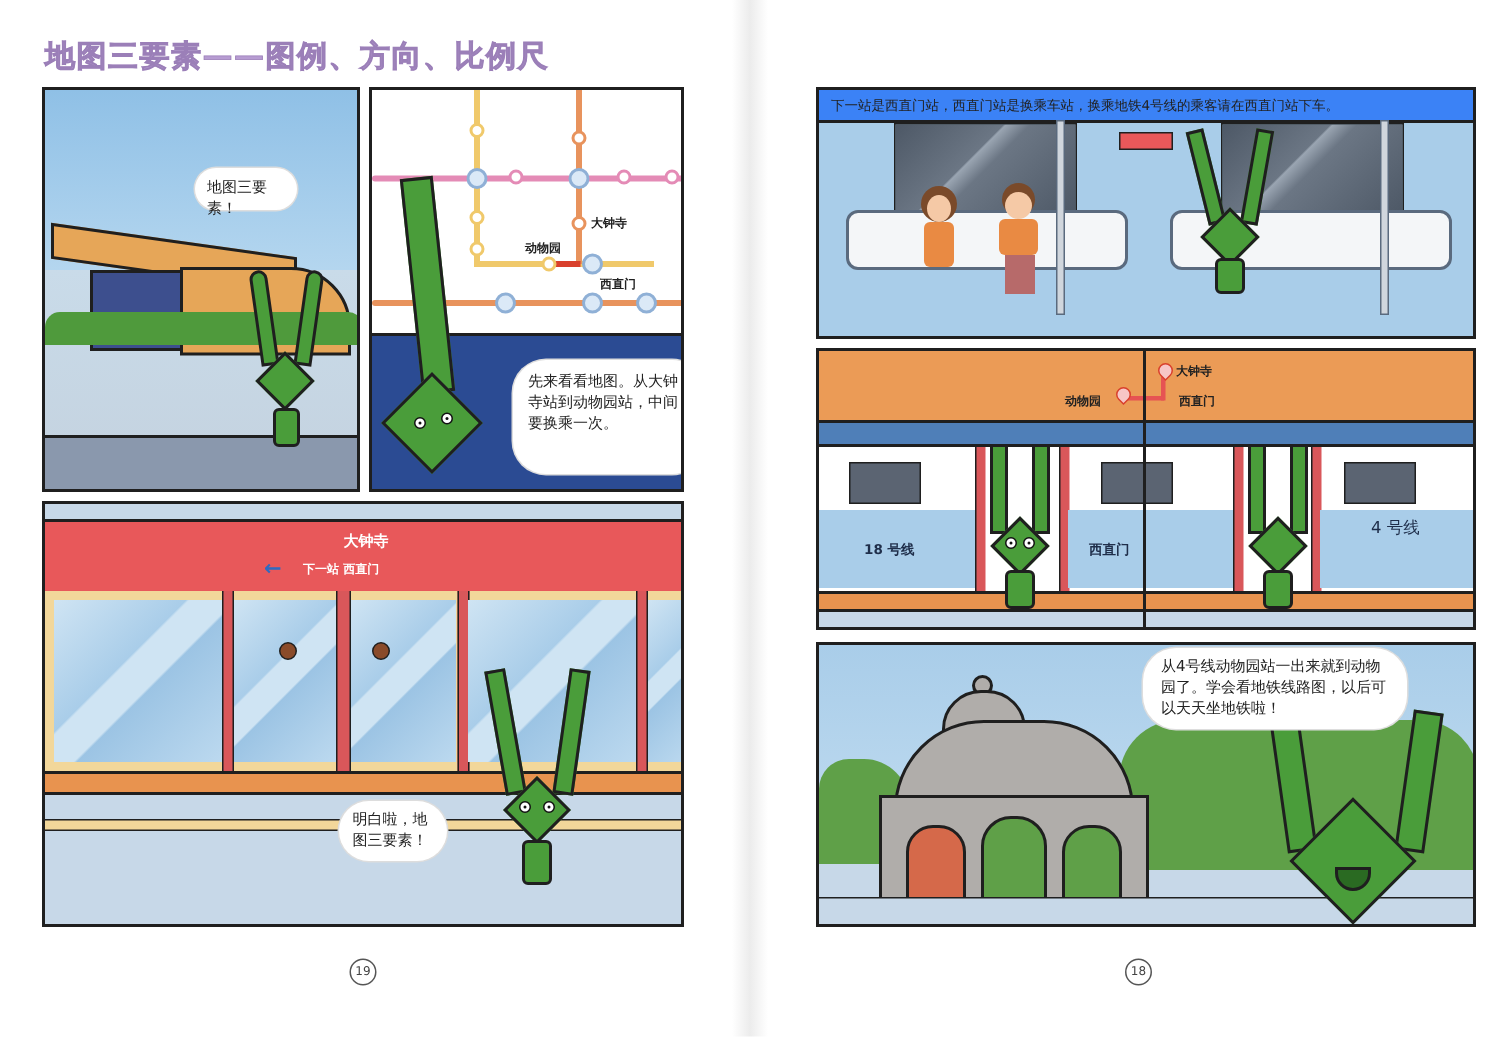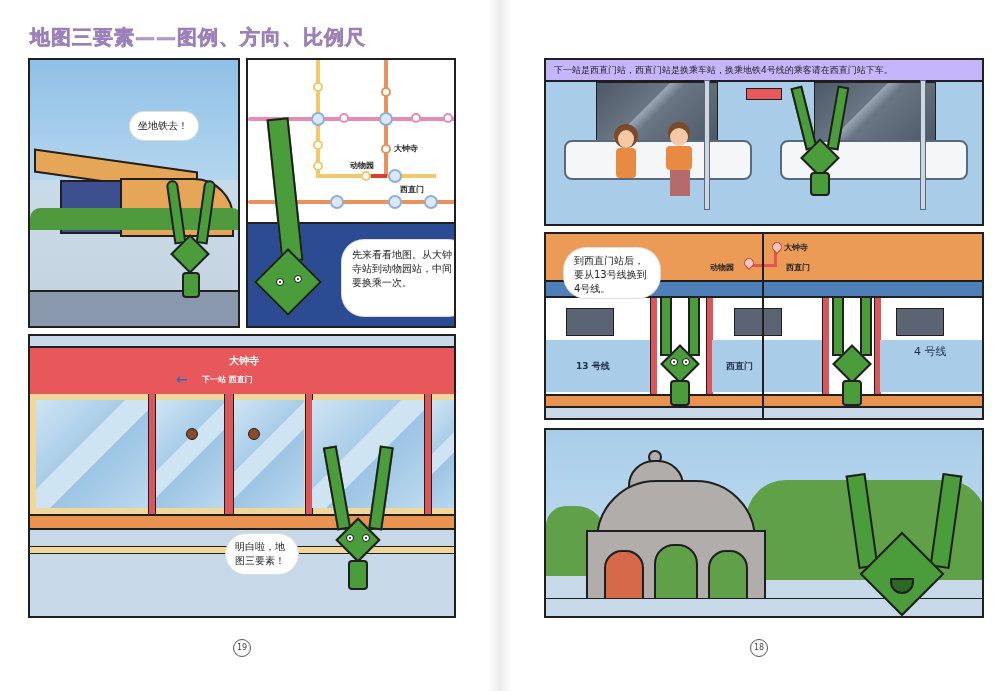--- a/index.html
+++ b/index.html
@@ -35,21 +35,21 @@
     <div class="abs" style="left:90px;top:118px;width:110px;height:55px;background:#e6a658;border:2px solid #1f1f1f;border-radius:0 40px 0 0;"></div>
     <div class="abs" style="left:0;top:148px;width:212px;height:22px;background:#4f9a3c;border-radius:10px 10px 0 0;"></div>
     <div class="abs" style="left:0;top:230px;width:212px;height:40px;background:#8a98ad;border-top:2px solid #1f1f1f;"></div>
     <div class="sprout" style="left:140px;top:120px;width:50px;height:120px;">
       <div class="ear" style="left:0;top:0;width:8px;height:60px;transform:rotate(-8deg);border-radius:6px 6px 0 0;"></div>
       <div class="ear" style="left:30px;top:0;width:8px;height:60px;transform:rotate(8deg);border-radius:6px 6px 0 0;"></div>
       <div class="head" style="left:6px;top:60px;width:24px;height:24px;"></div>
       <div class="abs" style="left:12px;top:92px;width:14px;height:22px;background:#4a9d3a;border:2px solid #1f1f1f;border-radius:4px;"></div>
     </div>
     <div class="bubble" style="left:100px;top:52px;width:68px;height:28px;padding:7px 8px;">
-      <span>坐地铁去！</span>
+      <span>地图三要素！</span>
     </div>
   </div>
 
   <div class="panel" style="left:246px;top:58px;width:210px;height:270px;background:#fff;">
     <div class="abs" style="left:0;top:0;width:210px;height:160px;">
       <div class="stripe-line" style="left:0;top:57px;width:210px;background:#e48bb6;"></div>
       <div class="stripe-line" style="left:0;top:140px;width:210px;background:#e8935d;"></div>
       <div class="abs" style="left:68px;top:0;width:4px;height:115px;background:#f0c96b;"></div>
       <div class="abs" style="left:68px;top:114px;width:120px;height:4px;background:#f0c96b;"></div>
       <div class="abs" style="left:136px;top:0;width:4px;height:116px;background:#e8935d;"></div>
@@ -120,21 +120,21 @@
   </div>
 
   <div class="pagenum" style="left:233px;top:639px;">19</div>
 </div>
 
 <div class="gutter"></div>
 
 <div class="page" style="left:512px;width:488px;">
 
   <div class="panel" style="left:32px;top:58px;width:440px;height:168px;background:#a9cde9;">
-    <div class="abs" style="left:0;top:0;width:440px;height:20px;background:#c4b5fd;border-bottom:2px solid #1f1f1f;">
+    <div class="abs" style="left:0;top:0;width:440px;height:20px;background:#3b82f6;border-bottom:2px solid #1f1f1f;">
       <div class="abs" style="left:8px;top:4px;font-size:9px;color:#222;white-space:nowrap;">下一站是西直门站，西直门站是换乘车站，换乘地铁4号线的乘客请在西直门站下车。</div>
     </div>
     <div class="abs" style="left:50px;top:22px;width:120px;height:60px;background:linear-gradient(135deg,#4d5866 0%,#6b7684 40%,#9aa5b2 41%,#6b7684 50%,#4d5866 100%);border:1px solid #1f1f1f;"></div>
     <div class="abs" style="left:268px;top:22px;width:120px;height:60px;background:linear-gradient(135deg,#4d5866 0%,#6b7684 40%,#9aa5b2 41%,#6b7684 50%,#4d5866 100%);border:1px solid #1f1f1f;"></div>
     <div class="abs" style="left:200px;top:28px;width:34px;height:10px;background:#e8585a;border:1px solid #1f1f1f;"></div>
     <div class="abs" style="left:18px;top:80px;width:184px;height:36px;background:#f4f6f8;border:2px solid #5a6a7e;border-radius:8px;"></div>
     <div class="abs" style="left:234px;top:80px;width:184px;height:36px;background:#f4f6f8;border:2px solid #5a6a7e;border-radius:8px;"></div>
     <div class="abs" style="left:158px;top:20px;width:4px;height:128px;background:#d0d6dd;border:1px solid #5a6a7e;"></div>
     <div class="abs" style="left:374px;top:20px;width:4px;height:128px;background:#d0d6dd;border:1px solid #5a6a7e;"></div>
     <div class="abs" style="left:66px;top:64px;width:28px;height:70px;">
@@ -170,42 +170,39 @@
       <div class="abs" style="left:20px;top:10px;width:46px;height:26px;background:#5b6472;border:1px solid #1f1f1f;"></div>
       <div class="abs" style="left:188px;top:10px;width:46px;height:26px;background:#5b6472;border:1px solid #1f1f1f;"></div>
       <div class="abs" style="left:350px;top:10px;width:46px;height:26px;background:#5b6472;border:1px solid #1f1f1f;"></div>
       <div class="abs" style="left:0;top:42px;width:104px;height:52px;background:#a9cde9;"></div>
       <div class="abs" style="left:104px;top:0;width:6px;height:96px;background:#d9575a;border-left:1px solid #1f1f1f;"></div>
       <div class="abs" style="left:160px;top:0;width:6px;height:96px;background:#d9575a;border-left:1px solid #1f1f1f;"></div>
       <div class="abs" style="left:166px;top:42px;width:110px;height:52px;background:#a9cde9;"></div>
       <div class="abs" style="left:276px;top:0;width:6px;height:96px;background:#d9575a;border-left:1px solid #1f1f1f;"></div>
       <div class="abs" style="left:328px;top:0;width:6px;height:96px;background:#d9575a;border-left:1px solid #1f1f1f;"></div>
       <div class="abs" style="left:334px;top:42px;width:106px;height:52px;background:#a9cde9;"></div>
-      <div class="abs" style="left:30px;top:62px;font-size:9px;font-weight:bold;color:#1f2e4a;">13 号线</div>
+      <div class="abs" style="left:30px;top:62px;font-size:9px;font-weight:bold;color:#1f2e4a;">18 号线</div>
       <div class="abs" style="left:180px;top:62px;font-size:9px;font-weight:bold;color:#1f2e4a;">西直门</div>
       <div class="abs" style="left:368px;top:46px;font-size:11px;font-weight:normal;color:#1f2e4a;">4 号线</div>
     </div>
     <div class="abs" style="left:0;top:160px;width:440px;height:10px;background:#e8934f;border-top:2px solid #1f1f1f;border-bottom:2px solid #1f1f1f;"></div>
     <div class="abs" style="left:216px;top:0;width:2px;height:188px;background:#1f1f1f;"></div>
     <div class="sprout" style="left:112px;top:62px;width:44px;height:110px;">
       <div class="ear" style="left:2px;top:0;width:8px;height:56px;"></div>
       <div class="ear" style="left:30px;top:0;width:8px;height:56px;"></div>
       <div class="head" style="left:8px;top:54px;width:24px;height:24px;"></div>
       <div class="eye" style="left:12px;top:62px;"></div>
       <div class="eye" style="left:24px;top:62px;"></div>
       <div class="abs" style="left:12px;top:84px;width:16px;height:22px;background:#4a9d3a;border:2px solid #1f1f1f;border-radius:4px;"></div>
     </div>
     <div class="sprout" style="left:284px;top:62px;width:44px;height:110px;">
       <div class="ear" style="left:2px;top:0;width:8px;height:56px;"></div>
       <div class="ear" style="left:30px;top:0;width:8px;height:56px;"></div>
       <div class="head" style="left:8px;top:54px;width:24px;height:24px;"></div>
       <div class="abs" style="left:12px;top:84px;width:16px;height:22px;background:#4a9d3a;border:2px solid #1f1f1f;border-radius:4px;"></div>
-    </div>
-    <div class="bubble" style="left:18px;top:14px;width:96px;height:50px;padding:6px 10px;">
-      <span>到西直门站后，要从13号线换到4号线。</span>
     </div>
   </div>
 
   <div class="panel" style="left:32px;top:428px;width:440px;height:190px;background:linear-gradient(#a9cde9 0%,#bcd9ef 60%,#c7d8e8 80%);">
     <div class="abs" style="left:200px;top:50px;width:240px;height:100px;background:#5fa048;border-radius:40px 40px 0 0;"></div>
     <div class="abs" style="left:0;top:76px;width:60px;height:70px;background:#5fa048;border-radius:20px 30px 0 0;"></div>
     <div class="abs" style="left:40px;top:20px;width:176px;height:150px;">
       <div class="abs" style="left:62px;top:0;width:10px;height:10px;border-radius:50%;background:#b0adaa;border:2px solid #1f1f1f;"></div>
       <div class="abs" style="left:42px;top:10px;width:52px;height:30px;background:#b0adaa;border:2px solid #1f1f1f;border-radius:26px 26px 0 0;"></div>
       <div class="abs" style="left:10px;top:30px;width:156px;height:60px;background:#b0adaa;border:2px solid #1f1f1f;border-radius:60px 60px 0 0;"></div>
@@ -214,16 +211,19 @@
       <div class="abs" style="left:68px;top:94px;width:40px;height:56px;background:#5fa048;border:2px solid #1f1f1f;border-radius:20px 20px 0 0;"></div>
       <div class="abs" style="left:122px;top:100px;width:36px;height:50px;background:#5fa048;border:2px solid #1f1f1f;border-radius:18px 18px 0 0;"></div>
     </div>
     <div class="abs" style="left:0;top:168px;width:440px;height:22px;background:#c7d8e8;border-top:1px solid #1f1f1f;"></div>
     <div class="sprout" style="left:300px;top:44px;width:120px;height:146px;">
       <div class="ear" style="left:6px;top:0;width:16px;height:90px;transform:rotate(-8deg);"></div>
       <div class="ear" style="left:90px;top:0;width:16px;height:90px;transform:rotate(8deg);"></div>
       <div class="head" style="left:26px;top:70px;width:56px;height:56px;"></div>
       <div class="abs" style="left:44px;top:104px;width:20px;height:12px;background:#2a6a22;border:2px solid #1f1f1f;border-radius:0 0 12px 12px;"></div>
     </div>
+    <div class="bubble" style="left:216px;top:2px;width:176px;height:54px;padding:6px 12px;">
+      <span>从4号线动物园站一出来就到动物园了。学会看地铁线路图，以后可以天天坐地铁啦！</span>
+    </div>
   </div>
 
   <div class="pagenum" style="left:238px;top:639px;">18</div>
 </div>
 
 </body></html>

